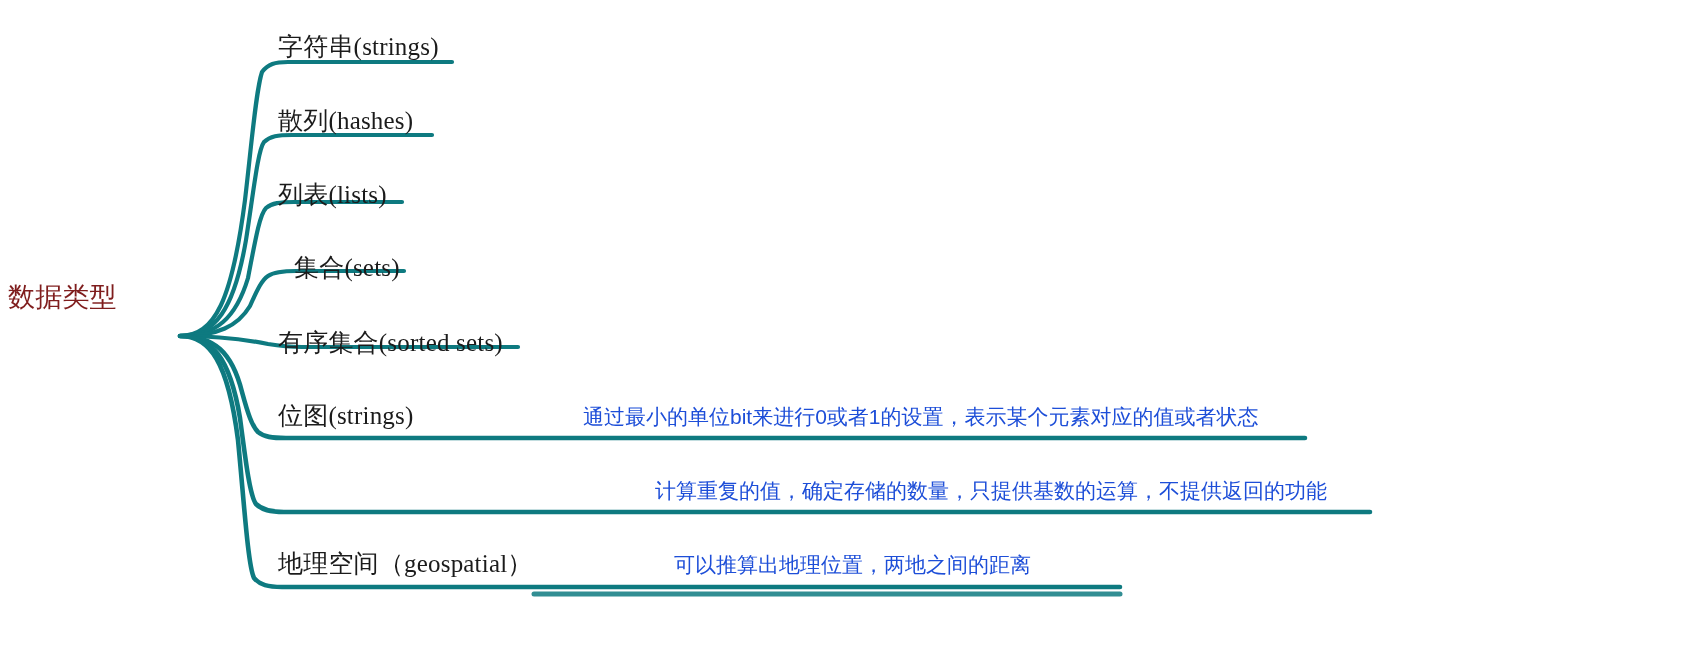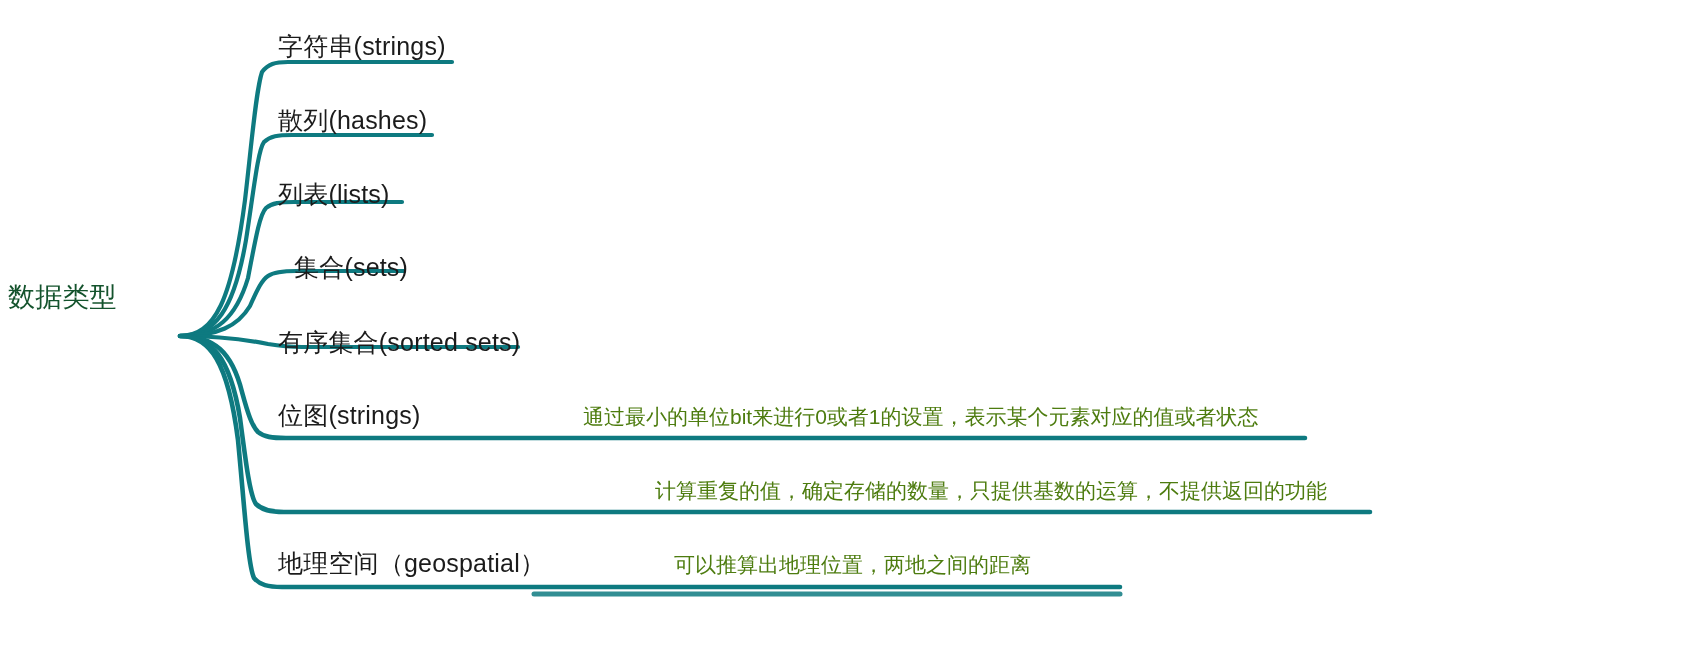--- a/index.html
+++ b/index.html
@@ -25,31 +25,32 @@
     width: 1690px;
     height: 656px;
   }
   .node-label {
     position: absolute;
     white-space: nowrap;
     font-size: 25px;
     line-height: 1;
     color: #1b1b1b;
     letter-spacing: 0.2px;
+    font-family: Liberation Serif, serif;
   }
   .root-label {
     font-size: 27px;
-    color: #14532d;
+    color: #7f1d1d;
   }
   .note-label {
     position: absolute;
     white-space: nowrap;
     font-size: 21px;
     line-height: 1;
-    color: #4d7c0f;
+    color: #1d4ed8;
   }
 </style>
 </head>
 <body>
 
 <div id="canvas">
 
   <svg id="mindmap-svg" viewBox="0 0 1690 656" xmlns="http://www.w3.org/2000/svg">
     <g fill="none" stroke="#0e7a80" stroke-linecap="round">
 

